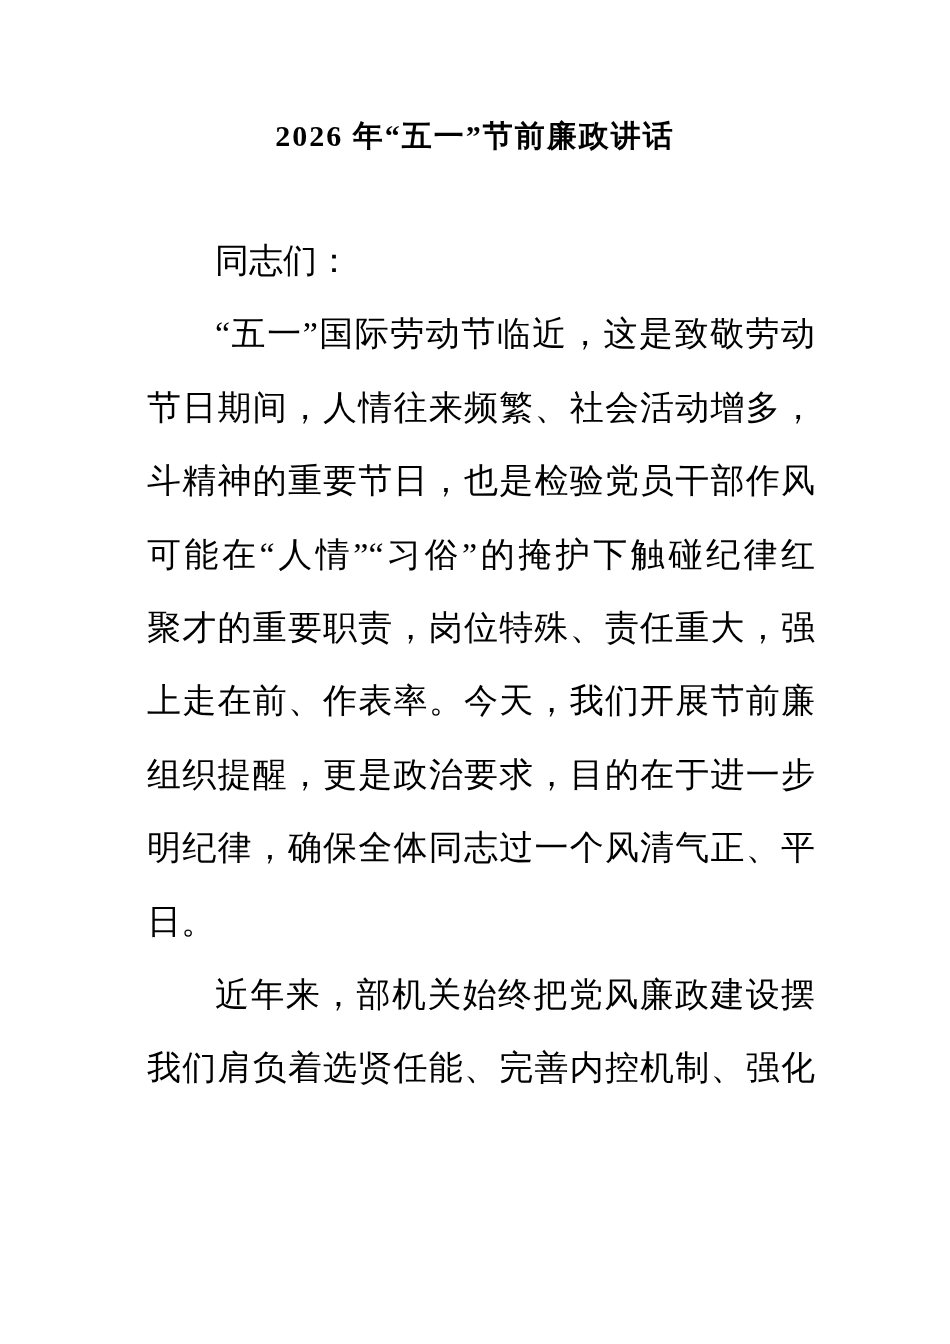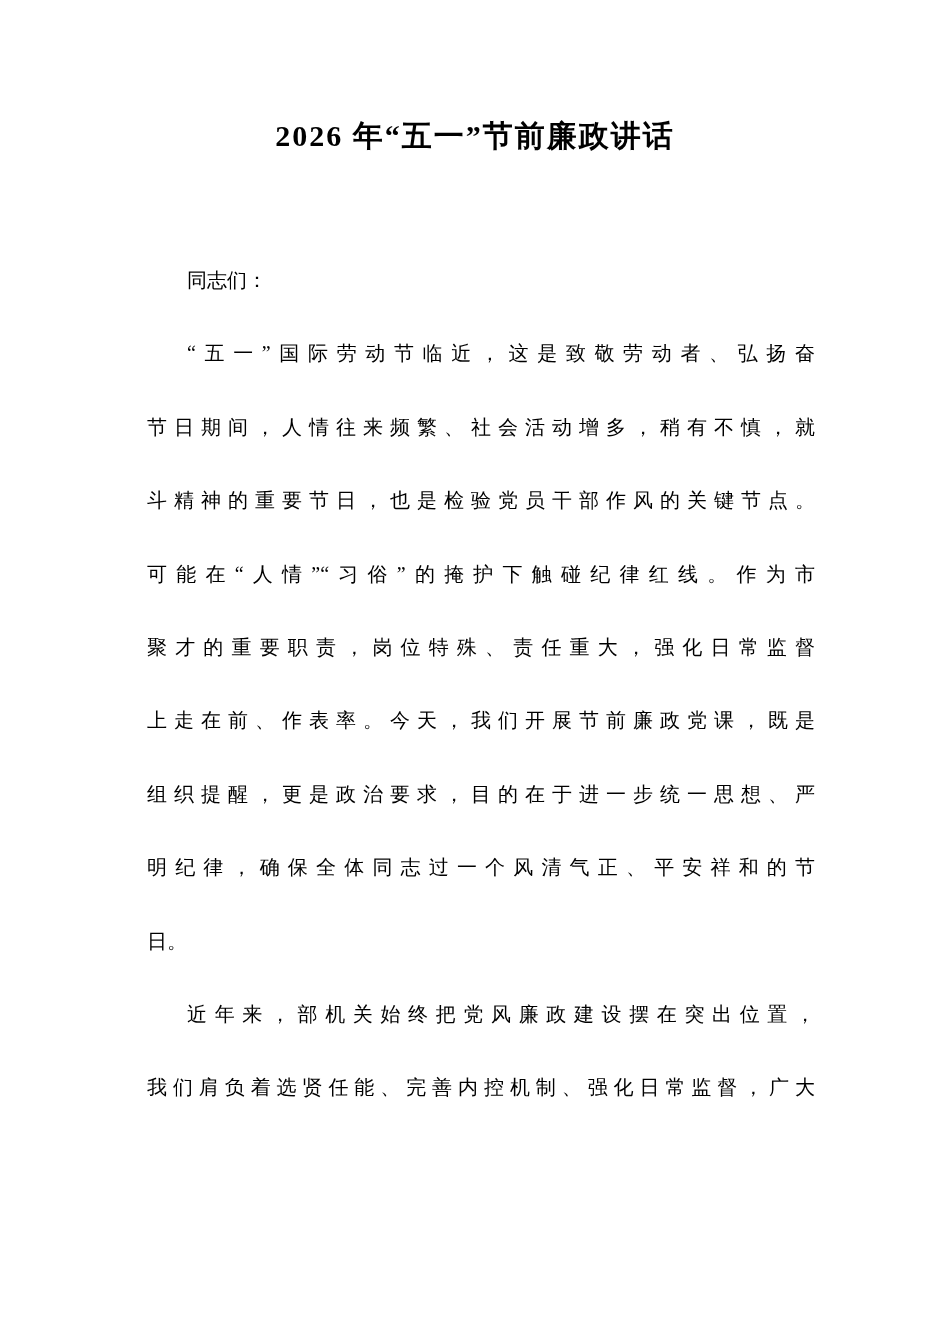--- a/index.html
+++ b/index.html
@@ -24,24 +24,24 @@
     margin: 0;
     text-align: center;
     font-size: 30px;
     line-height: 44px;
     font-weight: bold;
     letter-spacing: 2px;
     white-space: nowrap;
   }
   .doc-body {
     position: absolute;
-    top: 244px;
+    top: 224px;
     left: 147px;
     width: 668px;
-    font-size: 20px;
+    font-size: 34px;
   }
   .line {
     height: 73.4px;
     line-height: 73.4px;
     overflow: hidden;
   }
   .just {
     text-align: justify;
     text-align-last: justify;
   }

